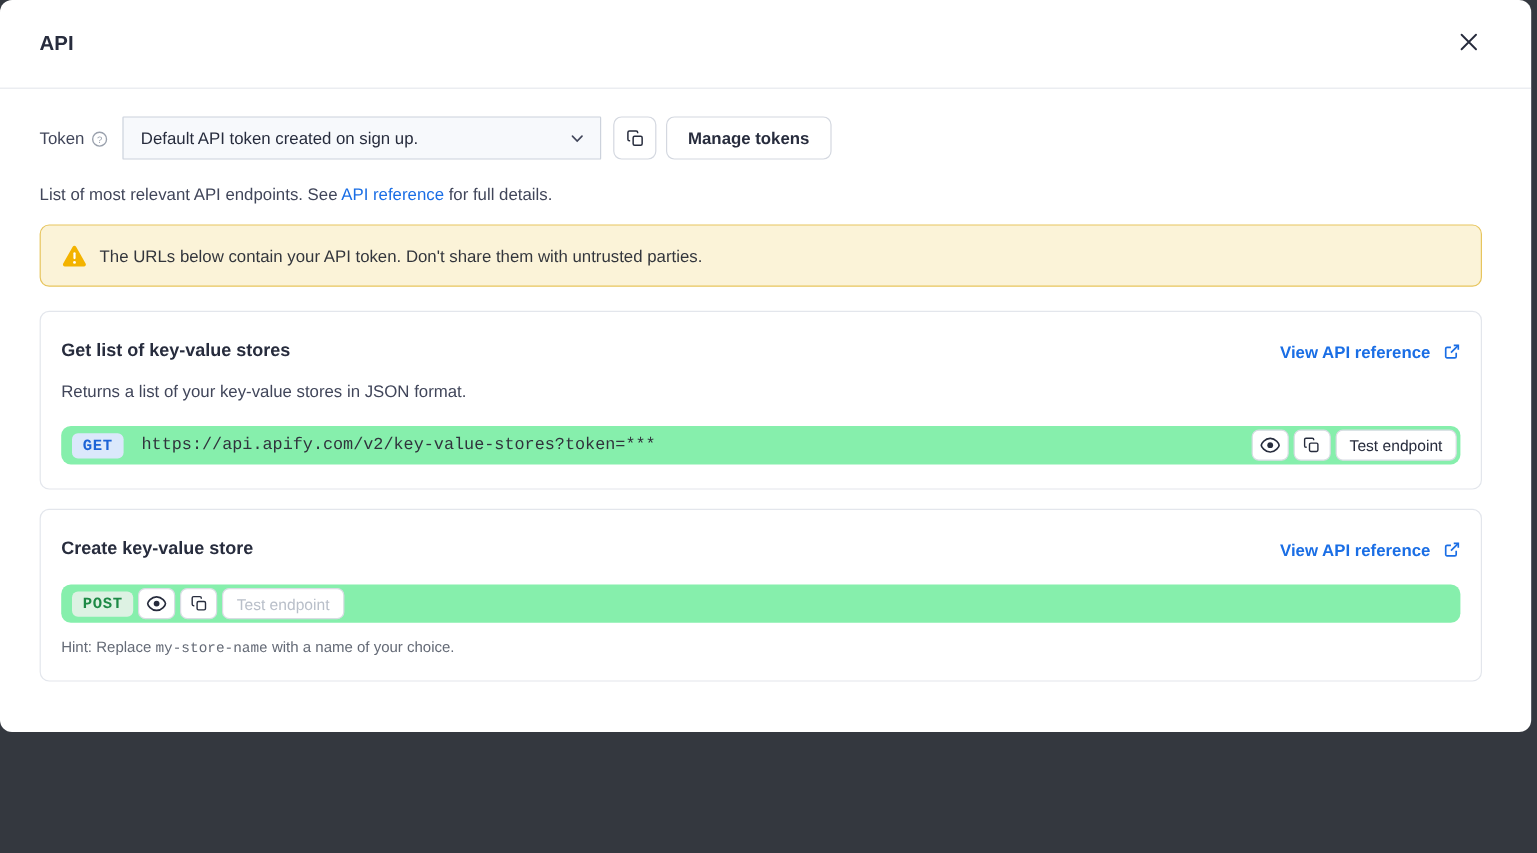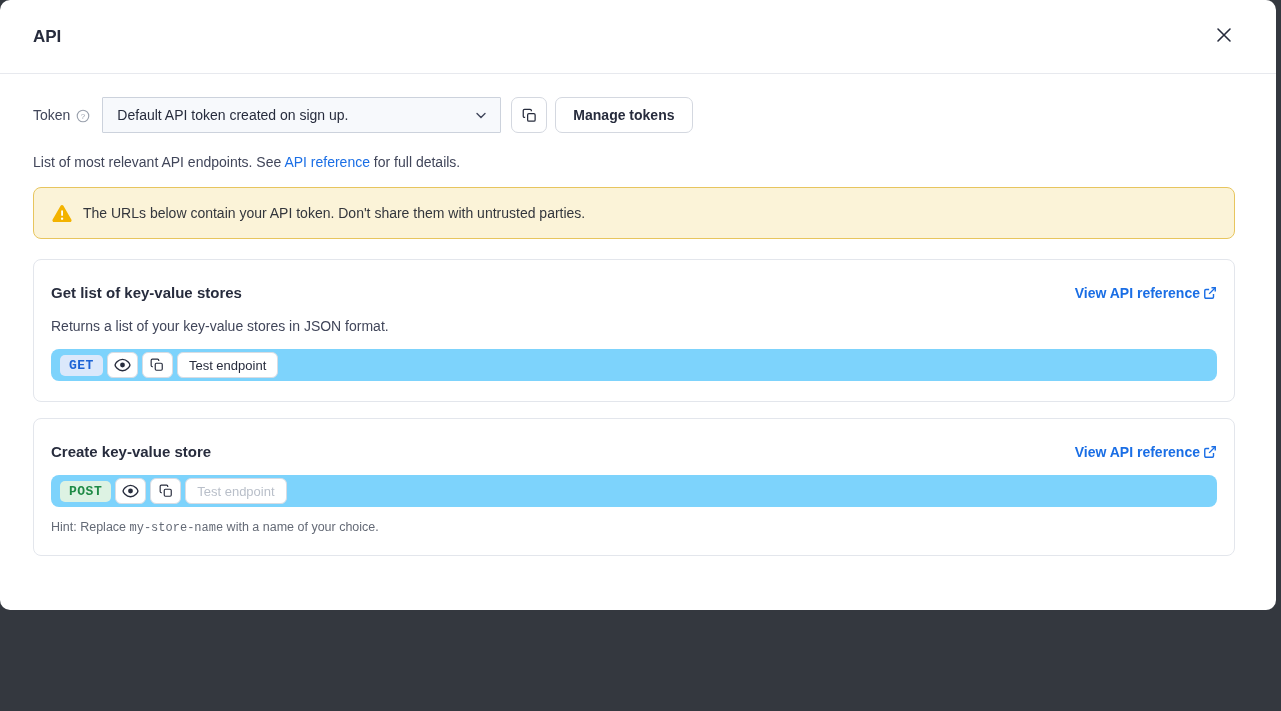--- a/index.html
+++ b/index.html
@@ -86,28 +86,28 @@
     margin-top: 20px;
     border: 1px solid #e3e6ec;
     border-radius: 8px;
     background: #fff;
     padding: 24px 17px 20px 17px;
   }
   .card + .card { margin-top: 16px; }
   .card-head { display: flex; justify-content: space-between; align-items: center; }
   .card-title { font-size: 15px; font-weight: 700; color: #272c3d; }
   .ref-link {
-    display: inline-flex; align-items: center; gap: 3px;
+    display: inline-flex; align-items: center; gap: 11px;
     font-size: 14px; font-weight: 700; color: #1a6ee5; cursor: pointer;
   }
   .card-desc { margin-top: 17px; font-size: 14px; color: #41465a; }
 
   .endpoint-row {
-    margin-top: 15px;
-    background: #7dd3fc;
+    margin-top: 21px;
+    background: #86efac;
     border-radius: 8px;
     display: flex; align-items: center;
     padding: 3px 3px 3px 9px;
     height: 32px;
   }
   .method-badge {
     font-family: "Liberation Mono", "DejaVu Sans Mono", monospace;
     font-size: 13px; font-weight: 700;
     padding: 3px 9px;
     border-radius: 5px;
@@ -226,20 +226,21 @@
                 <path d="M18 13.5v5.5a2 2 0 0 1-2 2H5a2 2 0 0 1-2-2V8a2 2 0 0 1 2-2h5.5"></path>
                 <path d="M14.5 3H21v6.5"></path>
                 <path d="M10.5 13.5 L21 3"></path>
               </svg>
           </span>
         </a>
       </div>
       <div class="card-desc">Returns a list of your key-value stores in JSON format.</div>
       <div class="endpoint-row">
         <span class="method-badge m-get">GET</span>
+        <span class="endpoint-url">https://api.apify.com/v2/key-value-stores?token=***</span>
         <button class="icon-btn">
           <span style="display:flex;">
             <svg width="17" height="14" viewBox="0 0 24 18">
                 <path d="M12 1 C5.5 1 1.5 7.3 1.5 9 C1.5 10.7 5.5 17 12 17 C18.5 17 22.5 10.7 22.5 9 C22.5 7.3 18.5 1 12 1 z" fill="none" stroke="#272c3d" stroke-width="2"></path>
                 <circle cx="12" cy="9" r="3.4" fill="#272c3d"></circle>
               </svg>
           </span>
         </button>
         <button class="icon-btn">
           <span style="display:flex;">

